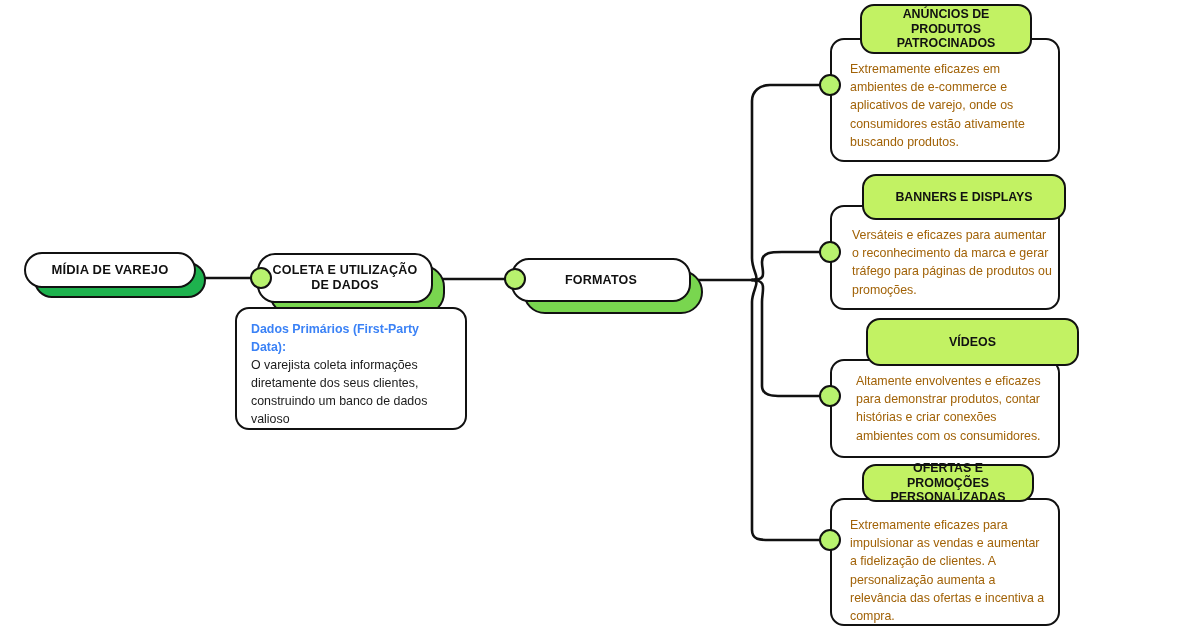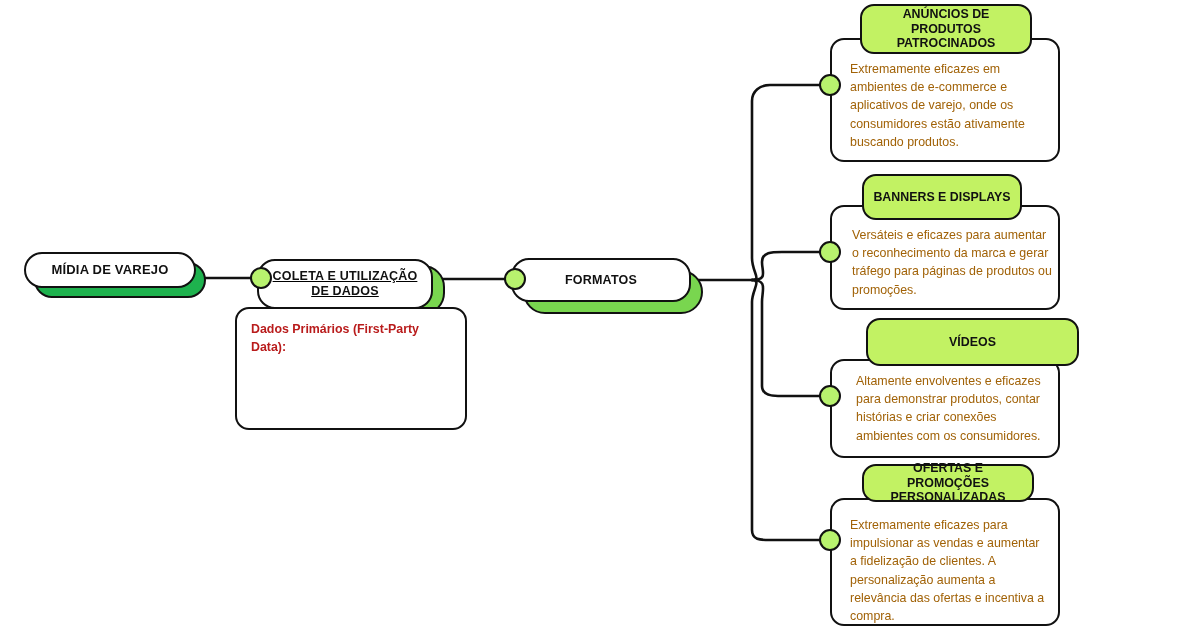--- a/index.html
+++ b/index.html
@@ -66,21 +66,21 @@
     border: 2.5px solid #111111;
     border-radius: 14px;
     z-index: 4;
   }
   .card-body {
     font-size: 12.4px;
     line-height: 1.45;
     color: #1b1b1b;
     padding: 12px 14px 10px 14px;
   }
-  .card-body b { font-weight: bold; color: #b91c1c; }
+  .card-body b { font-weight: bold; color: #3b82f6; }
 
   
   .leaf { position: absolute; }
   .leaf-box {
     position: absolute;
     left: 0;
     background: #ffffff;
     border: 2.5px solid #111111;
     border-radius: 14px;
     z-index: 3;
@@ -147,32 +147,33 @@
 
   <div class="node root" style="left:24px; top:252px;">
     <div class="pill-shadow"></div>
     <div class="pill">
       <span class="pill-label">MÍDIA DE VAREJO</span>
     </div>
   </div>
 
   <div class="node l2" style="left:257px; top:253px; width:176px; height:52px;">
     <div class="pill-shadow" style="left:12px; top:12px; width:176px; height:50px;"></div>
-    <div class="pill" style="left:0; top:6px; width:176px; height:50px; border-radius:18px;text-decoration:underline;">
+    <div class="pill" style="left:0; top:0; width:176px; height:50px; border-radius:18px;">
       <span class="pill-label">
         <span>COLETA E UTILIZAÇÃO</span><br>
         <span>DE DADOS</span>
       </span>
     </div>
   </div>
   <div class="dot" style="left:250px; top:267px;"></div>
 
   <div class="card" style="left:235px; top:307px; width:232px; height:123px;">
     <div class="card-body">
       <b>Dados Primários (First-Party Data):</b><br>
+      <span>O varejista coleta informações diretamente dos seus clientes, construindo um banco de dados valioso</span>
     </div>
   </div>
 
   <div class="node l2" style="left:511px; top:258px; width:180px; height:48px;">
     <div class="pill-shadow" style="left:12px; top:12px; width:180px; height:44px;"></div>
     <div class="pill" style="left:0; top:0; width:180px; height:44px; border-radius:18px;">
       <span class="pill-label">FORMATOS</span>
     </div>
   </div>
   <div class="dot" style="left:504px; top:268px;"></div>
@@ -184,21 +185,21 @@
         <span>ANÚNCIOS DE PRODUTOS</span><br>
         <span>PATROCINADOS</span>
       </span>
     </div>
     <div class="leaf-text" style="left:20px; top:60px; width:196px;">Extremamente eficazes em ambientes de e-commerce e aplicativos de varejo, onde os consumidores estão ativamente buscando produtos.</div>
   </div>
   <div class="dot" style="left:819px; top:74px;"></div>
 
   <div class="leaf" style="left:830px; top:170px;">
     <div class="leaf-box" style="top:35px; width:230px; height:105px;"></div>
-    <div class="leaf-header" style="left:32px; top:4px; width:160px; height:46px;">
+    <div class="leaf-header" style="left:32px; top:4px; width:204px; height:46px;">
       <span class="leaf-title">BANNERS E DISPLAYS</span>
     </div>
     <div class="leaf-text" style="left:22px; top:56px; width:200px;">Versáteis e eficazes para aumentar o reconhecimento da marca e gerar tráfego para páginas de produtos ou promoções.</div>
   </div>
   <div class="dot" style="left:819px; top:241px;"></div>
 
   <div class="leaf" style="left:830px; top:318px;">
     <div class="leaf-box" style="top:41px; width:230px; height:99px;"></div>
     <div class="leaf-header" style="left:36px; top:0px; width:213px; height:48px;">
       <span class="leaf-title">VÍDEOS</span>

